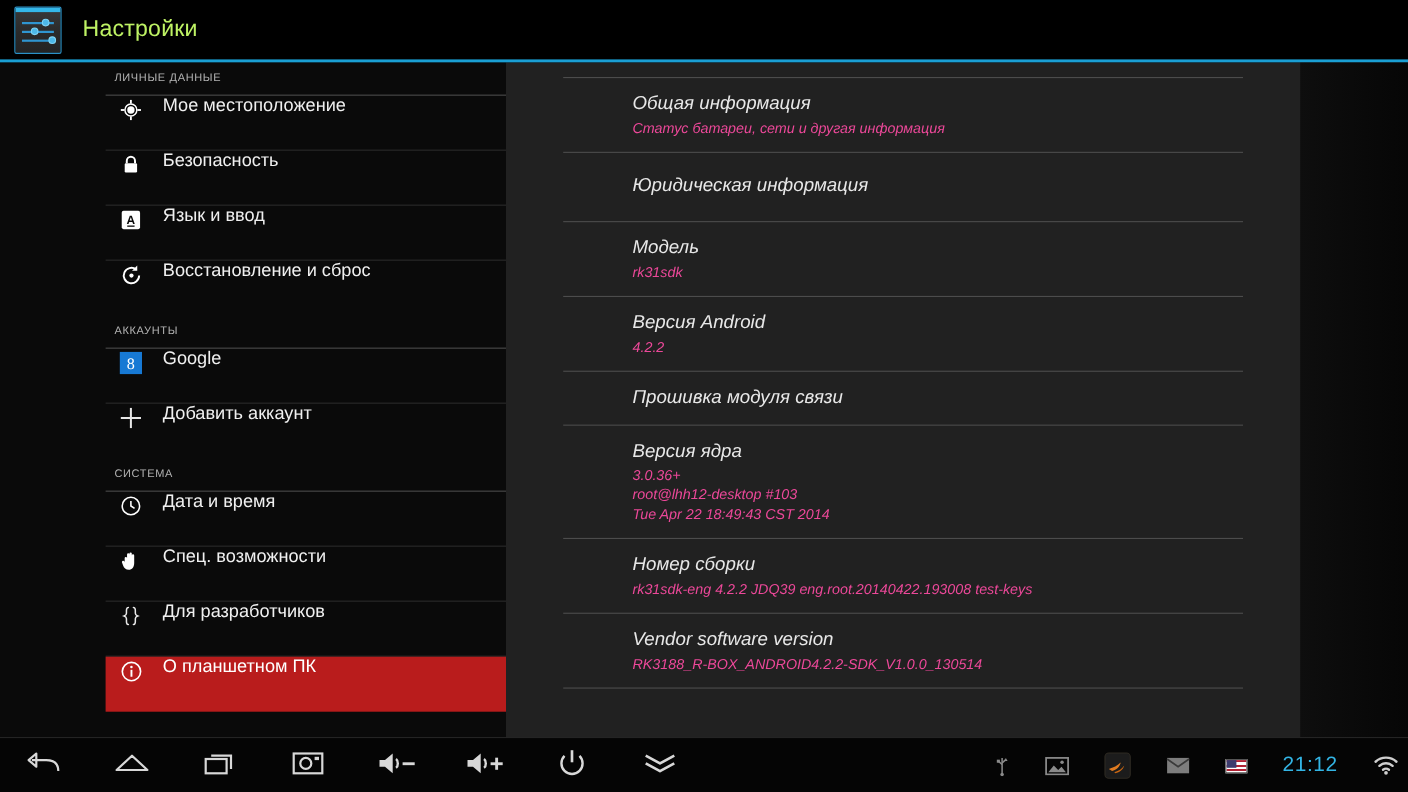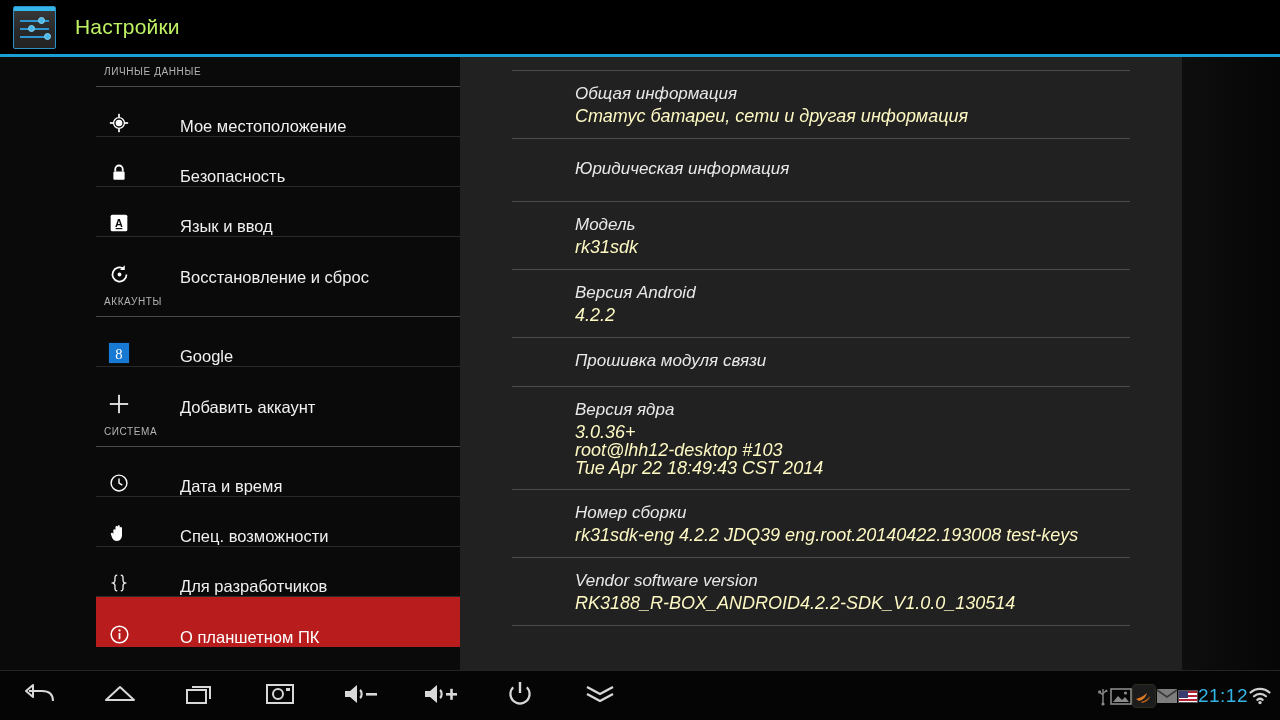--- a/index.html
+++ b/index.html
@@ -57,24 +57,23 @@
   }
   .sec-head{
     height:30px; margin-left:96px; width:364px;
     display:flex; align-items:center;
     font-size:10px; font-weight:normal; color:#b4b4b4;
     letter-spacing:.6px; padding-left:8px;
     border-bottom:1px solid #4a4a4a;
   }
   .row{
     height:50px; margin-left:96px; width:364px;
-    display:flex; align-items:flex-end; padding-left:8px;
+    display:flex; align-items:flex-start; padding-left:8px;
     border-bottom:1px solid #2a2a2a;
     position:relative;
-    gap:32px;
   }
   .row.sel{ background:#b91c1c; border-bottom-color:#0d85ae; }
   .row.nodiv{ border-bottom:none; }
   .ic{ width:30px; height:26px; flex:0 0 auto; display:flex;
        align-items:center; justify-content:center; margin-right:14px; }
   .row-label{ font-size:16.5px; color:#f0f0f0; }
   .row.sel .row-label{ color:#fff; }
 
   
   .panel{
@@ -85,38 +84,38 @@
     position:absolute; left:1182px; top:0; width:98px; height:613px;
     background:linear-gradient(90deg,#0e0e0e 0%,#090909 60%,#060606 100%);
   }
   .prow{
     margin-left:52px; width:618px;
     border-bottom:1px solid #4c4c4c;
     padding:11px 0 13px 63px;
   }
   .prow.top-stub{ height:14px; padding:0; border-bottom:1px solid #4c4c4c; }
   .ptitle{ font-size:17px; color:#e8e8e8; line-height:24px; }
-  .psub{ font-size:18px; color:#fef9c3; line-height:17px; margin-top:2px; }
+  .psub{ font-size:13px; color:#ec4899; line-height:17px; margin-top:2px; }
   .psub.tight{ line-height:16px; }
 
   
   .navbar{
     position:absolute; left:0; top:670px; width:1280px; height:50px;
     background:#050505;
     border-top:1px solid #242424;
   }
   .nav-left{ position:absolute; left:0; top:0; height:50px; display:flex;
              align-items:center; }
   .navbtn{
     width:80px; height:50px; display:flex; align-items:center;
     justify-content:center; position:relative;
   }
   .nav-right{
     position:absolute; right:8px; top:0; height:50px;
-    display:flex; align-items:center; gap:0;
+    display:flex; align-items:center; gap:32px;
   }
   .statico{ display:flex; align-items:center; justify-content:center; }
   .clock{ font-size:19px; color:#33b5e5; letter-spacing:.5px; }
   .flag{ width:20px; height:13px; position:relative; overflow:hidden;
          background:#fff; border:1px solid #555; }
   .flag .stripes{ position:absolute; inset:0;
       background:repeating-linear-gradient(180deg,#b22234 0 2px,#fff 2px 4px); }
   .flag .canton{ position:absolute; left:0; top:0; width:9px; height:7px;
       background:#3c3b6e; }
   .appico{

